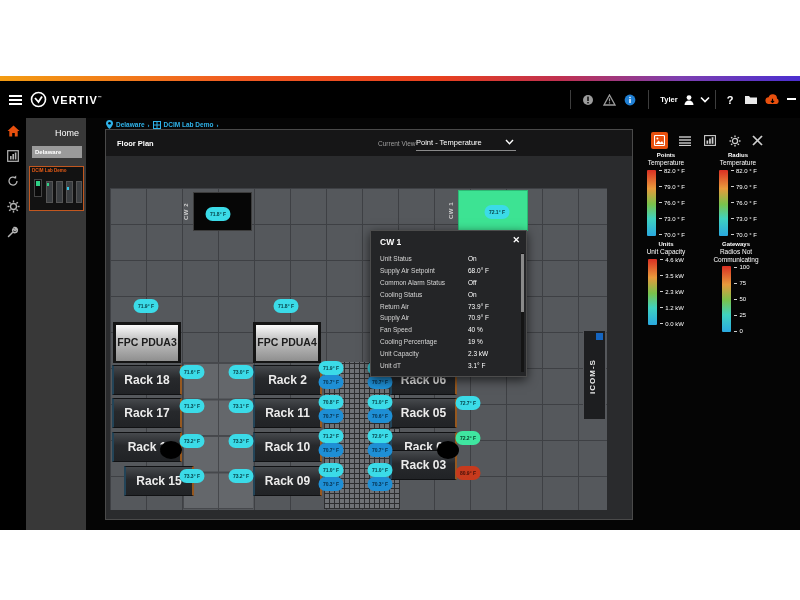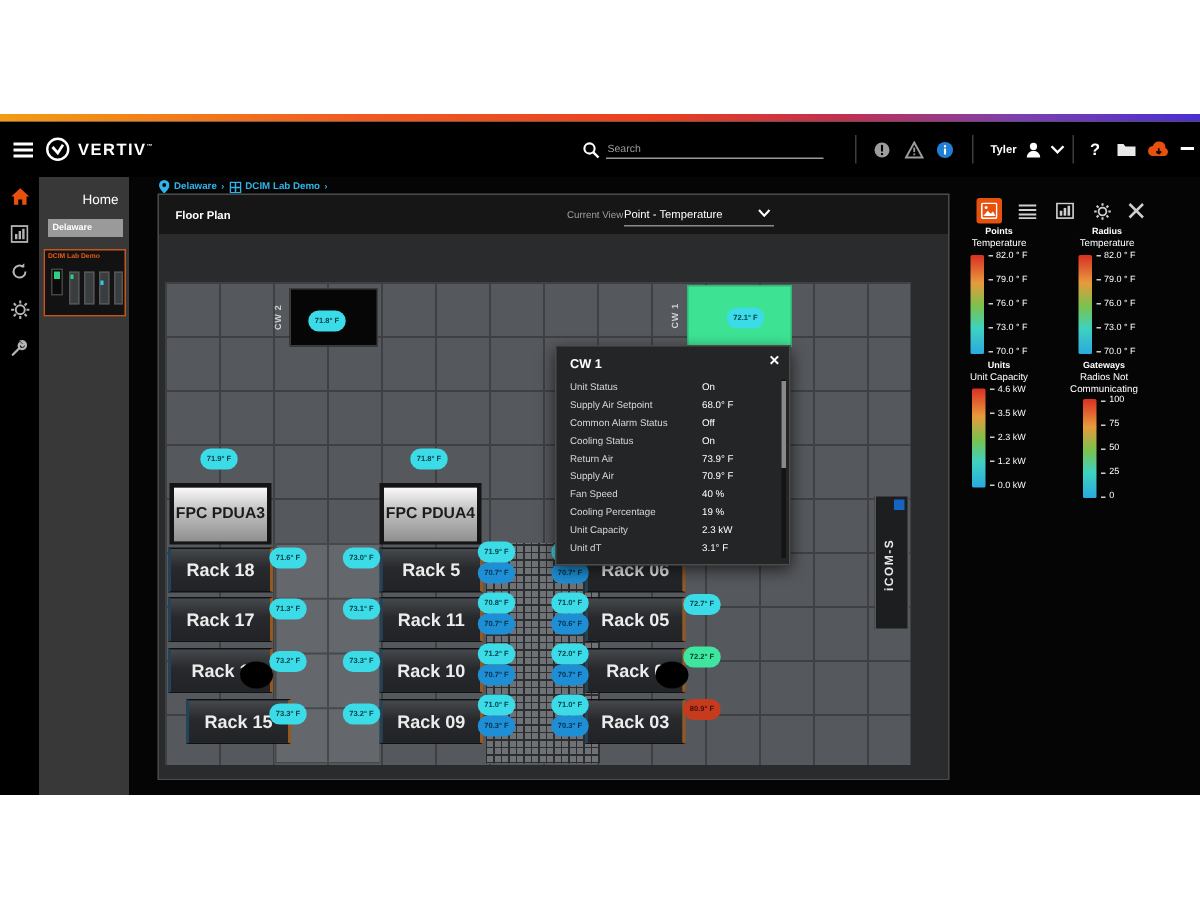--- a/index.html
+++ b/index.html
@@ -139,29 +139,20 @@
       <span>
         <svg width="17" height="17" viewBox="0 0 17 17">
             <circle cx="8.5" cy="8.5" r="7" fill="none" stroke="#fff" stroke-width="1.6"></circle>
             <path d="M5 7 l3.5 4 L12 5.5" fill="none" stroke="#fff" stroke-width="1.8"></path>
           </svg>
       </span>
       <span id="brand-text"><span>VERTIV</span><sup>™</sup></span>
     </div>
 
 
-    <div id="search-wrap" class="tb-item">
-      <span>
-        <svg width="12" height="12" viewBox="0 0 12 12">
-            <circle cx="5" cy="5" r="3.4" fill="none" stroke="#fff" stroke-width="1.4"></circle>
-            <line x1="7.6" y1="7.6" x2="11" y2="11" stroke="#fff" stroke-width="1.6"></line>
-          </svg>
-      </span>
-      <input id="search-input" placeholder="Search" style="">
-    </div>
 
     <div class="tb-divider" style="left:570px"></div>
 
     <div class="tb-icon" style="left:581px;width:14px">
       <svg width="12" height="12" viewBox="0 0 12 12">
           <circle cx="6" cy="6" r="5" fill="#9c9c9c"></circle>
           <rect x="5.3" y="2.6" width="1.4" height="4.4" fill="#000"></rect>
           <rect x="5.3" y="8" width="1.4" height="1.4" fill="#000"></rect>
         </svg>
     </div>
@@ -380,28 +371,28 @@
     <div class="pdu" style="left:147px;top:166px">
       <span>FPC PDU</span>
         <span>A4</span>
     </div>
 
     <div id="racks">
         <div class="rack" style="left: 6px; top: 209px; width: 70px;">Rack 18</div>
         <div class="rack" style="left: 6px; top: 242px; width: 70px;">Rack 17</div>
         <div class="rack" style="left: 6px; top: 276px; width: 70px;">Rack 1</div>
         <div class="rack" style="left: 18px; top: 310px; width: 70px;">Rack 15</div>
-        <div class="rack" style="left: 147px; top: 209px; width: 69px;">Rack 5</div>
+        <div class="rack" style="left: 147px; top: 209px; width: 69px;">Rack 2</div>
         <div class="rack" style="left: 147px; top: 242px; width: 69px;">Rack 11</div>
         <div class="rack" style="left: 147px; top: 276px; width: 69px;">Rack 10</div>
         <div class="rack" style="left: 147px; top: 310px; width: 69px;">Rack 09</div>
         <div class="rack" style="left: 284px; top: 209px; width: 67px;">Rack 06</div>
         <div class="rack" style="left: 284px; top: 242px; width: 67px;">Rack 05</div>
         <div class="rack" style="left: 284px; top: 276px; width: 67px;">Rack 0</div>
-        <div class="rack" style="left: 284px; top: 310px; width: 67px;">Rack 03</div>
+        <div class="rack" style="left: 284px; top: 294px; width: 67px;">Rack 03</div>
       </div>
 
     <div id="icoms">
       <div id="icoms-chip"></div>
       <div id="icoms-label">iCOM-S</div>
     </div>
 
     <div id="badges">
         <div class="badge cy" style="left: 112px; top: 58px;">71.8° F</div>
         <div class="badge cy" style="left: 391px; top: 56px;">72.1° F</div>

